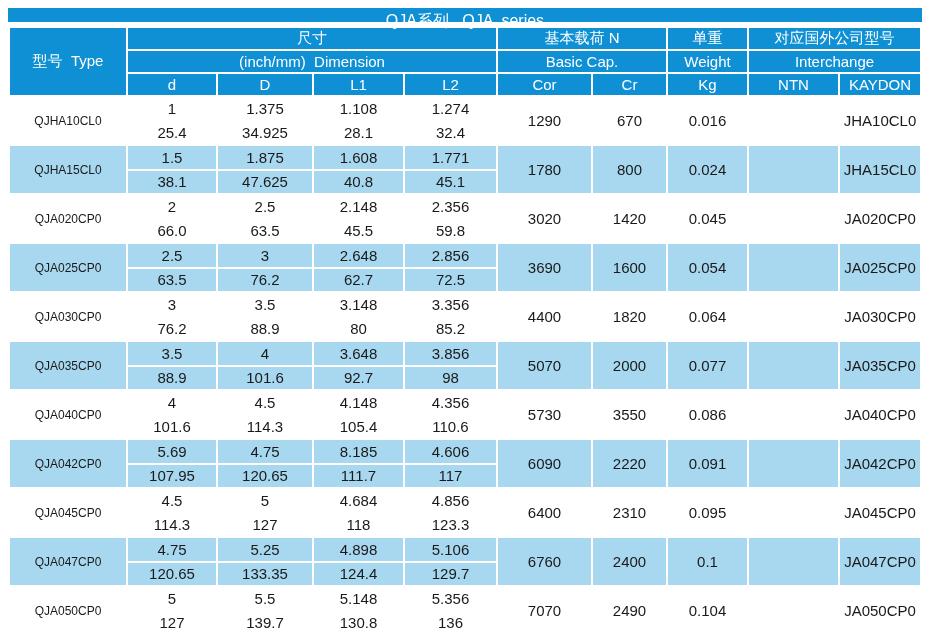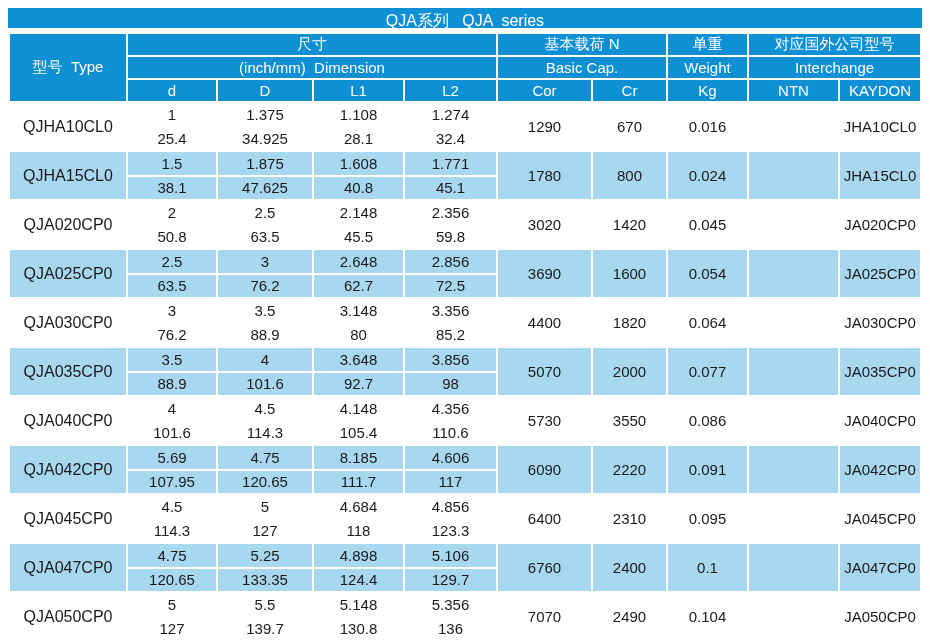--- a/index.html
+++ b/index.html
@@ -3,21 +3,21 @@
 <meta charset="utf-8">
 <style>
   html,body{margin:0;padding:0;background:#ffffff;}
   body{
     width:930px;height:644px;overflow:hidden;
     font-family:"Liberation Sans","DejaVu Sans",sans-serif;
     -webkit-font-smoothing:antialiased;
   }
   .page{padding:8px 8px 0 8px;}
   .title-bar{
-    width:914px;height:20px;line-height:26px;
+    width:914px;height:14px;line-height:26px;
     background:#1090D4;color:#ffffff;
     text-align:center;font-size:16px;
     white-space:pre;margin-bottom:4px;
   }
   table{
     border-collapse:separate;border-spacing:2px;
     table-layout:fixed;width:914px;
   }
   th{
     background:#1090D4;color:#ffffff;
@@ -25,21 +25,21 @@
     height:21px;padding:0;text-align:center;
     white-space:pre;overflow:hidden;
   }
   td{
     font-size:15px;color:#1a1a1a;
     height:22.5px;padding:0;text-align:center;
     vertical-align:middle;background:#ffffff;
     overflow:hidden;white-space:nowrap;
   }
   tbody tr.blue td{background:#A8D8F0;}
-  tbody td.model{font-size:16px;}
+  tbody td.model{font-size:12px;}
 </style>
 </head>
 <body>
 
 <div class="page">
   <div class="title-bar">QJA系列   QJA  series</div>
 
   <table>
     <colgroup>
       <col style="width:116px">
@@ -122,21 +122,21 @@
           <td>2.5</td>
           <td>2.148</td>
           <td>2.356</td>
           <td rowspan="2">3020</td>
           <td rowspan="2">1420</td>
           <td rowspan="2">0.045</td>
           <td rowspan="2"></td>
           <td rowspan="2">JA020CP0</td>
         </tr>
         <tr class="white">
-          <td>50.8</td>
+          <td>66.0</td>
           <td>63.5</td>
           <td>45.5</td>
           <td>59.8</td>
         </tr>
         <tr class="blue">
           <td rowspan="2" class="model">QJA025CP0</td>
           <td>2.5</td>
           <td>3</td>
           <td>2.648</td>
           <td>2.856</td>

